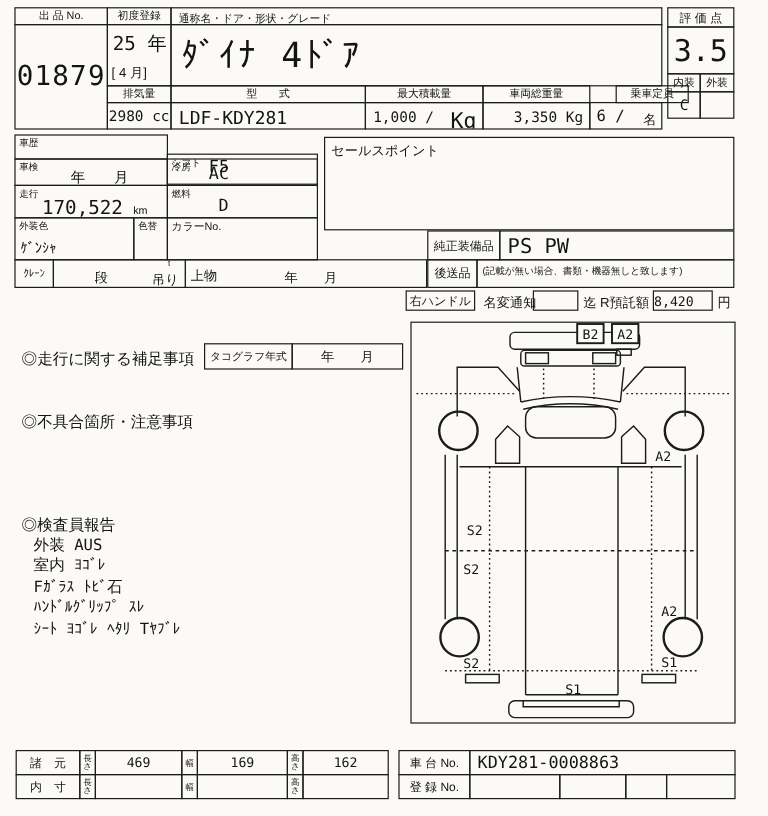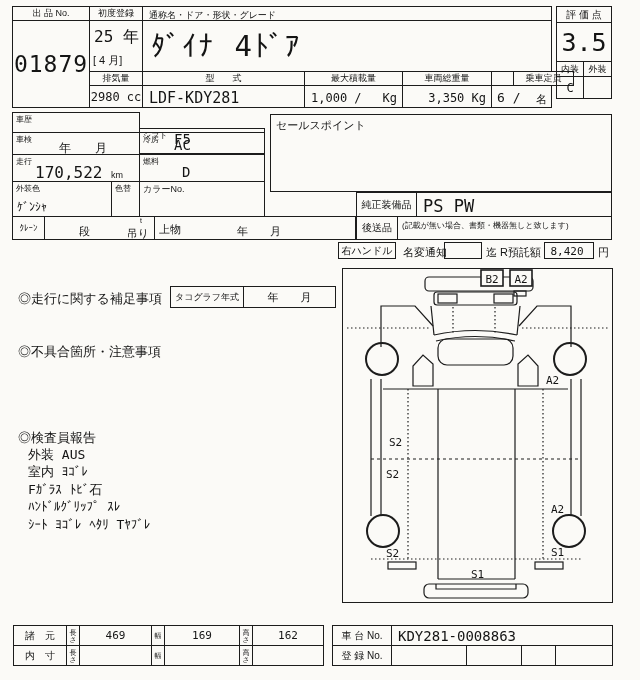--- a/index.html
+++ b/index.html
@@ -37,21 +37,21 @@
 
   <div class="c ctr hdr" style="left:89px;top:71px;width:54px;height:15px;">排気量</div>
   <div class="c ctr mono" style="left:89px;top:85px;width:54px;height:23px;font-size:12px;">2980 cc</div>
 
   <div class="c ctr hdr" style="left:142px;top:71px;width:163px;height:15px;">型　　式</div>
   <div class="c mono" style="left:142px;top:85px;width:163px;height:23px;font-size:15px;padding:3px 0 0 6px;">LDF-KDY281</div>
 
   <div class="c ctr hdr" style="left:304px;top:71px;width:99px;height:15px;">最大積載量</div>
   <div class="c" style="left:304px;top:85px;width:99px;height:23px;">
     <span class="nb mono" style="left:6px;top:5px;font-size:12px;">1,000 /</span>
-    <span class="nb mono" style="right:5px;top:5px;font-size:12px;">Kg</span>
+    <span class="nb mono" style="right:5px;top:5px;font-size:18px;">Kg</span>
   </div>
 
   <div class="c ctr hdr" style="left:402px;top:71px;width:90px;height:15px;">車両総重量</div>
   <div class="c mono" style="left:402px;top:85px;width:90px;height:23px;font-size:12px;text-align:right;padding:5px 5px 0 0;">3,350 Kg</div>
 
   <div class="c ctr hdr" style="left:491px;top:71px;width:61px;height:15px;margin-left:22px;">乗車定員</div>
   <div class="c" style="left:491px;top:85px;width:61px;height:23px;">
     <span class="nb mono" style="left:5px;top:4px;font-size:13px;">6 /</span>
     <span class="nb" style="right:4px;top:6px;font-size:11px;">名</span>
   </div>
@@ -123,21 +123,21 @@
   <div class="c ctr" style="left:356px;top:216px;width:42px;height:24px;font-size:10px;">後送品</div>
   <div class="c" style="left:397px;top:216px;width:215px;height:24px;">
     <span class="nb" style="left:4px;top:3px;font-size:8px;">(記載が無い場合、書類・機器無しと致します)</span>
   </div>
 
   <div class="c ctr" style="left:338px;top:242px;width:58px;height:17px;font-size:10px;">右ハンドル</div>
   <span class="nb" style="left:403px;top:245px;font-size:11px;">名変通知</span>
   <div class="c mono" style="left:444px;top:242px;width:38px;height:17px;font-size:11px;text-align:right;"></div>
   <span class="nb" style="left:486px;top:245px;font-size:11px;">迄</span>
   <span class="nb" style="left:500px;top:245px;font-size:11px;">R預託額</span>
-  <div class="c mono" style="left:544px;top:242px;width:50px;height:17px;font-size:11px;text-align:center;padding:2px 4px 0 0;">8,420</div>
+  <div class="c mono" style="left:544px;top:242px;width:50px;height:17px;font-size:11px;text-align:left;padding:2px 4px 0 0;">8,420</div>
   <span class="nb" style="left:598px;top:245px;font-size:11px;">円</span>
 
   <div class="nb" style="left:18px;top:290px;font-size:13px;">◎走行に関する補足事項</div>
   <div class="c ctr" style="left:170px;top:286px;width:74px;height:22px;font-size:9px;">タコグラフ年式</div>
   <div class="c ctr" style="left:243px;top:286px;width:93px;height:22px;font-size:11px;">年　　月</div>
 
   <div class="nb" style="left:18px;top:343px;font-size:13px;">◎不具合箇所・注意事項</div>
 
   <div class="nb" style="left:18px;top:429px;font-size:13px;">◎検査員報告</div>
   <div class="nb mono" style="left:28px;top:446px;width:290px;font-size:13px;">

